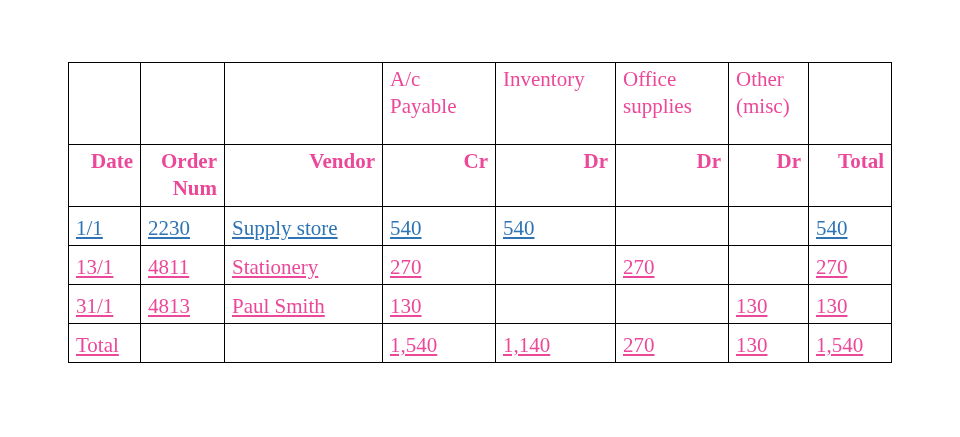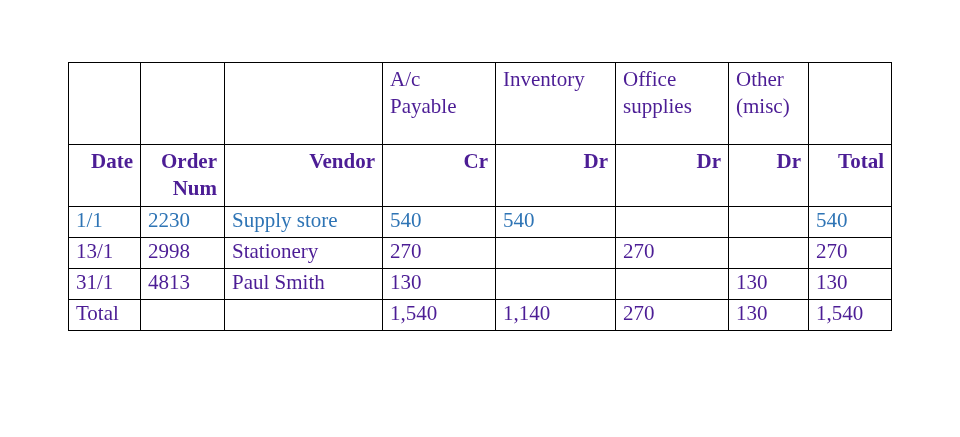--- a/index.html
+++ b/index.html
@@ -30,21 +30,21 @@
   }
   table.ledger td,
   table.ledger th {
     border: 1px solid #000000;
     padding: 3px 7px 4px 7px;
     vertical-align: top;
     text-align: left;
     font-weight: normal;
     font-size: 21px;
     line-height: 1.28;
-    color: #4c1d95;
+    color: #ec4899;
   }
   
   col.c-date    { width: 72px; }
   col.c-order   { width: 84px; }
   col.c-vendor  { width: 158px; }
   col.c-ap      { width: 113px; }
   col.c-inv     { width: 120px; }
   col.c-office  { width: 113px; }
   col.c-other   { width: 80px; }
   col.c-total   { width: 83px; }
@@ -60,22 +60,23 @@
     font-weight: bold;
     height: 54px;
     vertical-align: top;
     text-align: right;
   }
 
   
   tr.data-row td {
     height: 23px;
     vertical-align: top;
-    padding-top: 0;
+    padding-top: 8px;
     padding-bottom: 3px;
+    text-decoration: underline;
   }
   tr.highlight td {
     color: #2E74B5;
   }
 </style>
 </head>
 <body>
 
 <div class="page">
 
@@ -119,21 +120,21 @@
         <td>Supply store</td>
         <td>540</td>
         <td>540</td>
         <td></td>
         <td></td>
         <td>540</td>
       </tr>
 
       <tr class="data-row">
         <td>13/1</td>
-        <td>2998</td>
+        <td>4811</td>
         <td>Stationery</td>
         <td>270</td>
         <td></td>
         <td>270</td>
         <td></td>
         <td>270</td>
       </tr>
 
 
       <tr class="data-row">

